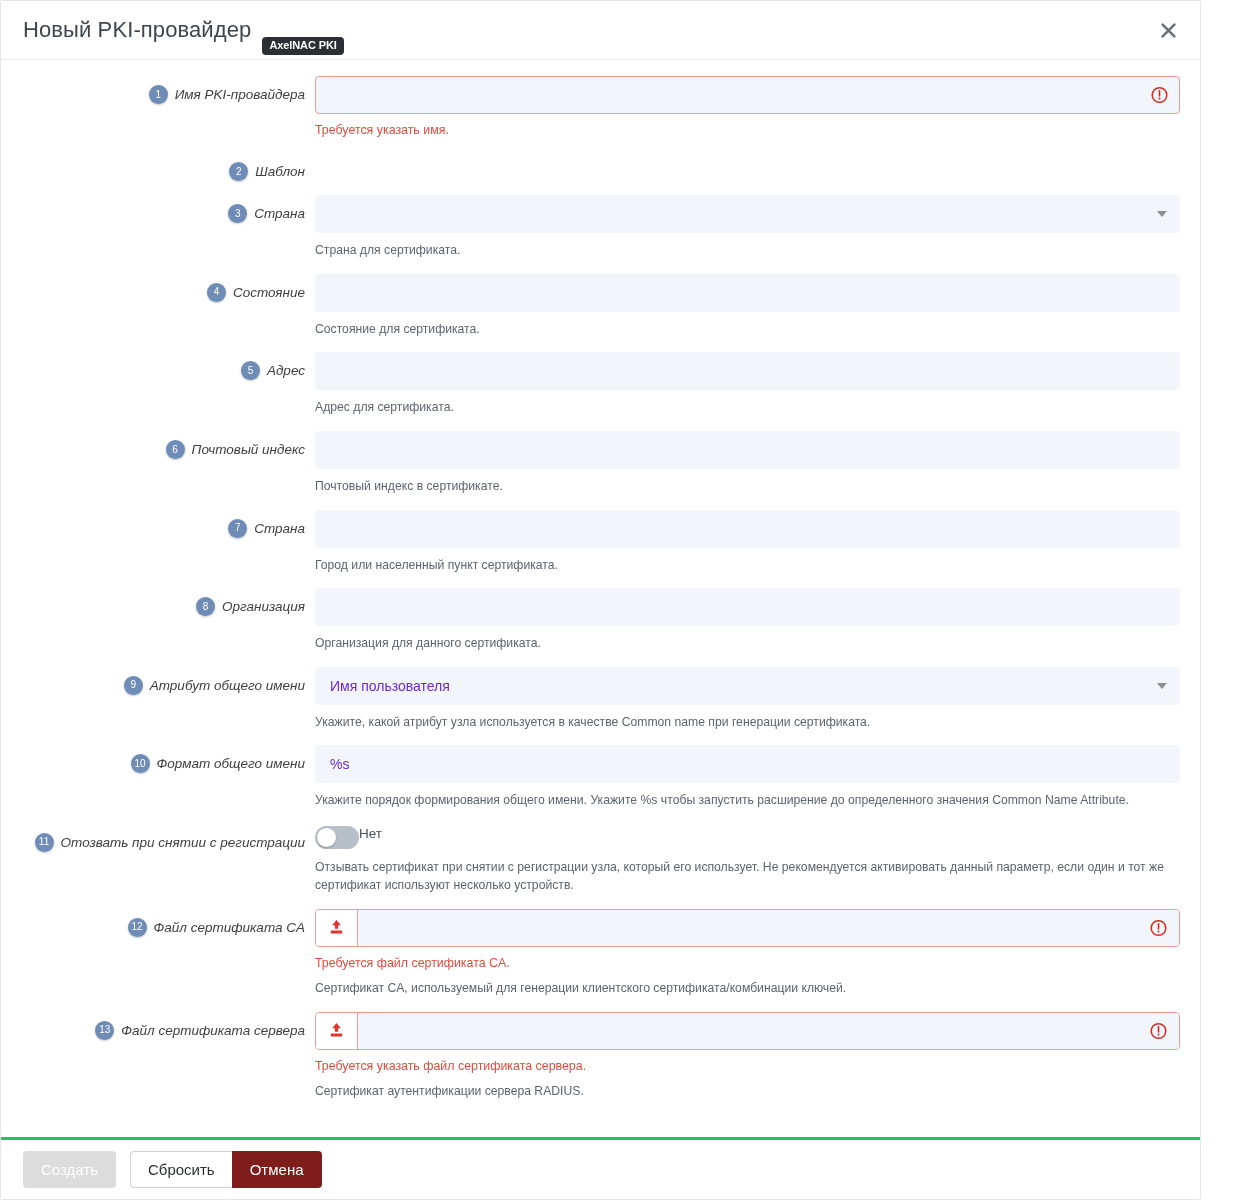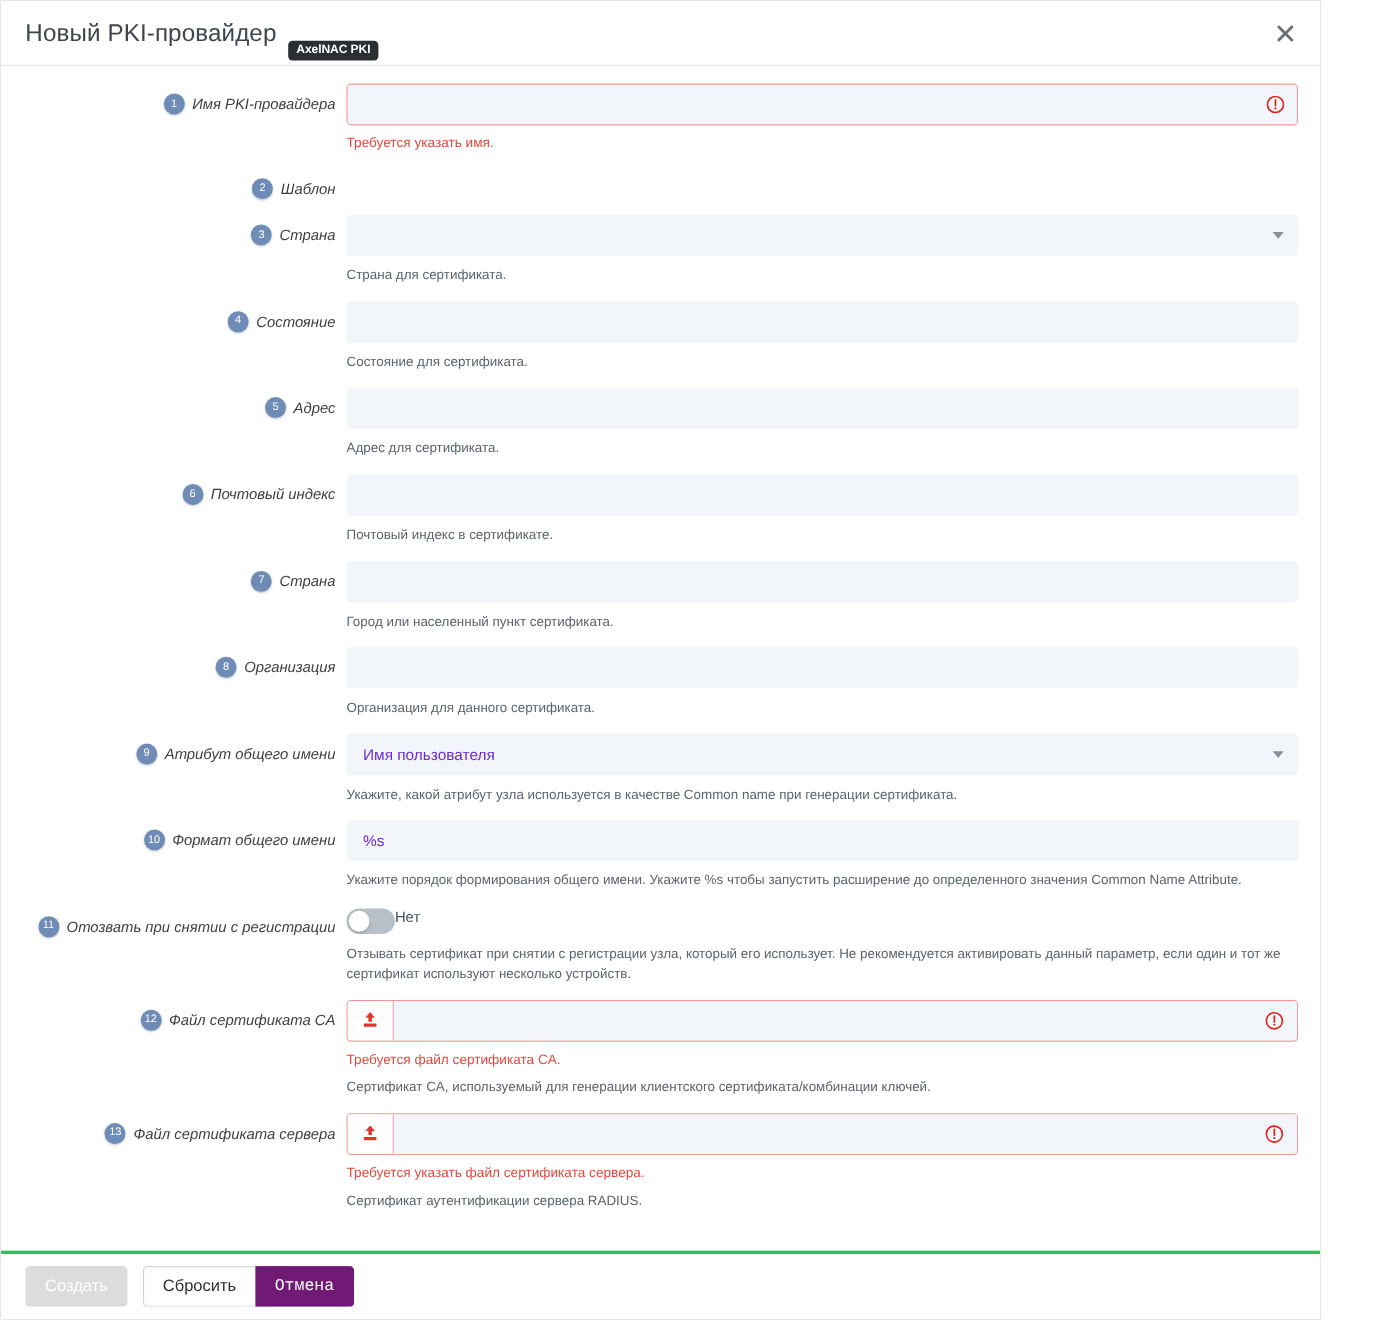--- a/index.html
+++ b/index.html
@@ -266,25 +266,24 @@
   .btn-group { display: flex; }
   .btn-reset {
     background: #ffffff;
     color: #2b2f33;
     border: 1px solid #cfd3d7;
     border-top-right-radius: 0;
     border-bottom-right-radius: 0;
     border-right: none;
   }
   .btn-cancel {
-    background: #701a75;
+    background: #7f1d1d;
     color: #ffffff;
     border-top-left-radius: 0;
     border-bottom-left-radius: 0;
-    font-family: Liberation Mono, monospace;
   }
 </style>
 </head>
 <body>
 
 <div class="modal">
 
   <div class="modal-header">
     <div class="title-wrap">
       <span class="modal-title">Новый PKI-провайдер</span>

